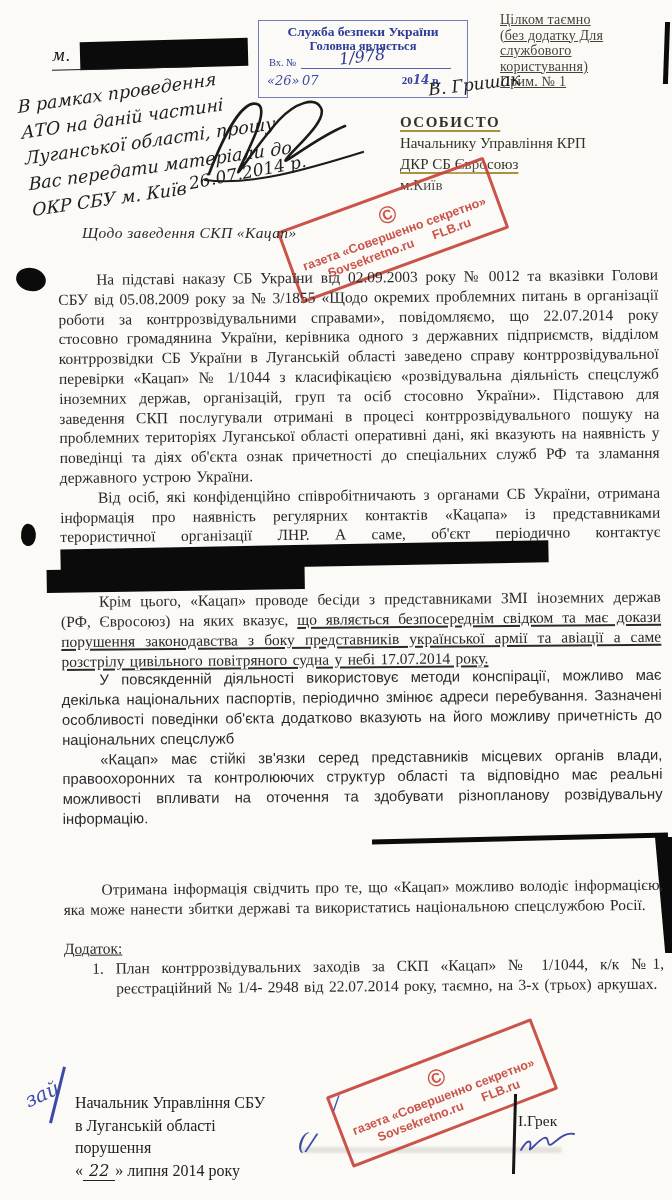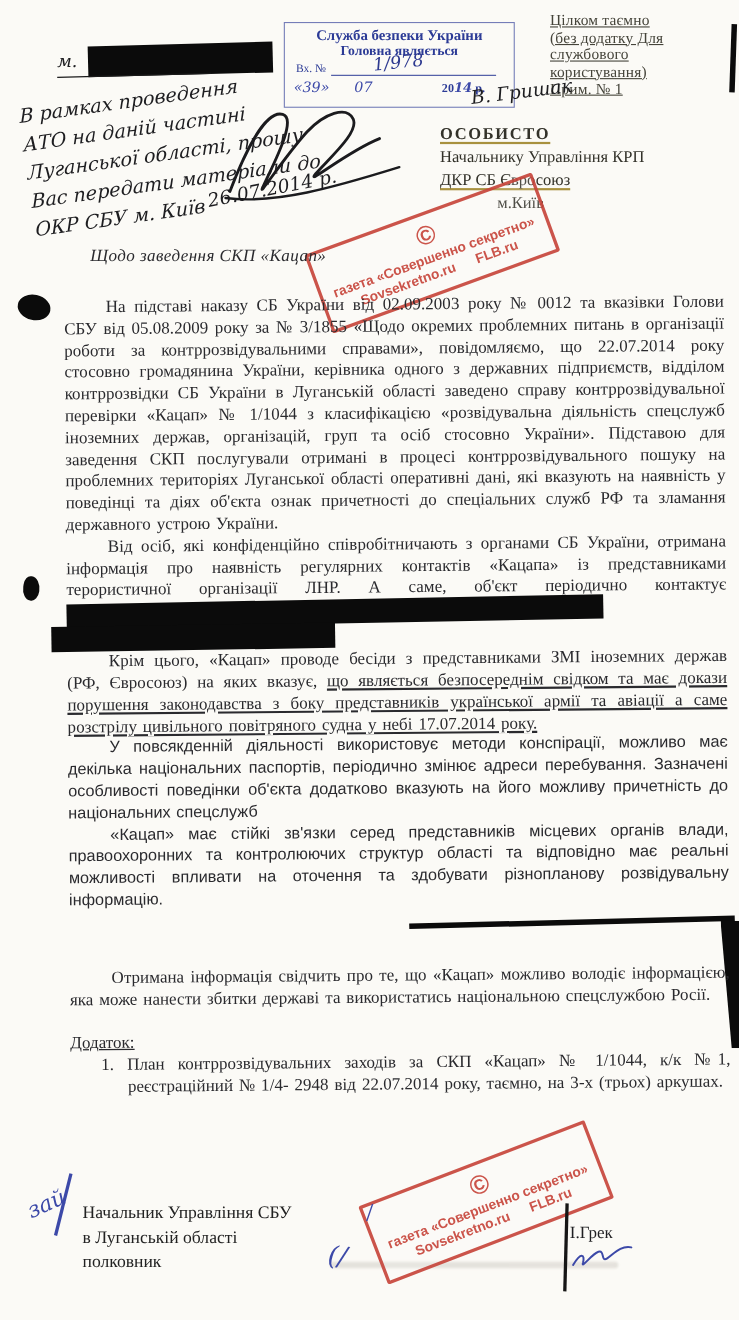--- a/index.html
+++ b/index.html
@@ -22,21 +22,21 @@
     left:258px; top:20px; width:208px; height:76px;
     border:1.6px solid rgba(44,59,150,.65); color:#2c3b96;
     font-family:"Liberation Serif", serif; text-align:center;
   }
   .insp .l1{font-size:13.5px; font-weight:bold; margin-top:3px;}
   .insp .l2{font-size:12.5px; font-weight:bold; margin-top:-1px;}
   .insp .rx{font-size:10.5px; text-align:left; margin:3px 0 0 10px;}
   .insp .rxline{position:absolute; left:42px; top:47px; width:150px; border-bottom:1.2px solid rgba(44,59,150,.8);}
   .insp .rxval{position:absolute; left:80px; top:26px; font-size:16px; transform:rotate(-6deg); color:#2e3a90;}
   .insp .drow{position:absolute; left:8px; top:52px; width:192px; font-size:10.5px; text-align:left;}
-  .insp .dday{font-size:13px;} .insp .dmon{font-size:13px; margin-left:20px;}
+  .insp .dday{font-size:13px;} .insp .dmon{font-size:13px; margin-left:0;}
   .insp .dyy{position:absolute; right:18px; top:0; font-size:11px; font-weight:bold;}
   .insp .dy-hand{font-size:12px;}
 
   
   .resol{left:16px; top:94px; transform:rotate(-8deg); transform-origin:0 0;
          font-size:17.5px; line-height:26px; white-space:nowrap;}
   .resol .ln{transform:skewX(-6deg);}
   .res-date{left:188px; top:162px; transform:rotate(-11deg); font-size:17px;}
   .m-mark{left:52px; top:46px; font-size:16px;}
   .m-underline{left:52px; top:68px; width:140px; border-top:1.6px solid #1a1a1a; transform:rotate(-1.5deg);}
@@ -49,21 +49,21 @@
   .tr-bar{left:664px; top:22px; width:5px; height:62px; transform:rotate(2deg);}
   .mid-line{left:372px; top:836px; width:296px; height:5px; transform:rotate(-1.4deg);}
   .mid-wedge{left:655px; top:837px; width:17px; height:116px;
              clip-path:polygon(0 0,100% 0,100% 100%,60% 100%); background:#0b0b0b;}
   .smudge{left:300px; top:1147px; width:262px; height:6px; background:#d9d6cf; border-radius:3px; opacity:.65; filter:blur(1px);}
 
   
   .addr{left:400px; top:112px; width:230px; font-size:15px; line-height:21px; color:#33322a;}
   .addr .osob{letter-spacing:1.5px; font-weight:bold;}
   .u-gold{text-decoration:underline; text-decoration-color:#a8913f; text-decoration-thickness:1.5px; text-underline-offset:3px;}
-  .addr .city{margin-left:52px;}
+  .addr .city{}
   .gryshak{left:428px; top:74px; transform:rotate(-7deg); font-size:17px;}
 
   
   .press{
     width:214px; height:70px; border:3px solid #c7463c; border-radius:2px;
     color:#c7463c; display:flex; flex-direction:column; align-items:center; justify-content:center;
     font-family:"Liberation Sans", sans-serif; font-weight:bold; opacity:.92; background:rgba(255,255,255,.15);
   }
   .press .cc{font-size:24px; line-height:20px;}
   .press .t1{font-size:12.5px; margin-top:3px; white-space:nowrap;}
@@ -119,21 +119,21 @@
     <div>Прим. № 1</div>
   </div>
 
   <div class="abs insp">
     <div class="l1">Служба безпеки України</div>
     <div class="l2">Головна являється</div>
     <div class="rx">Вх. №</div>
     <div class="rxline"></div>
     <div class="rxval hw-blue">1/978</div>
     <div class="drow">
-      <span class="dday hw-blue">«39»</span>
+      <span class="dday hw-blue">«26»</span>
       <span class="dmon hw-blue">07</span>
       <span class="dyy">
         <span>20</span><span class="dy-hand hw-blue">14</span>
         <span>р.</span>
       </span>
     </div>
   </div>
 
   <div class="abs hw resol">
     <div class="ln">В рамках проведення</div>
@@ -183,21 +183,25 @@
     <p class="sans">У повсякденній діяльності використовує методи конспірації, можливо має декілька національних паспортів, періодично змінює адреси перебування. Зазначені особливості поведінки об'єкта додатково вказують на його можливу причетність до національних спецслужб</p>
     <p class="sans">«Кацап» має стійкі зв'язки серед представників місцевих органів влади, правоохоронних та контролюючих структур області та відповідно має реальні можливості впливати на оточення та здобувати різнопланову розвідувальну інформацію.</p>
     <p class="gap-big">Отримана інформація свідчить про те, що «Кацап» можливо володіє інформацією, яка може нанести збитки державі та використатись національною спецслужбою Росії.</p>
     <p class="gap-med attach-head">Додаток:</p>
     <p class="attach-item"><span>1.</span> <span>План контррозвідувальних заходів за СКП «Кацап» № 1/1044, к/к №1, реєстраційний № 1/4- 2948 від 22.07.2014 року, таємно, на 3-х (трьох) аркушах.</span></p>
   </div>
 
   <div class="abs sigblock">
     <div>Начальник Управління СБУ</div>
     <div>в Луганській області</div>
-    <div>полковник</div>
+    <div>порушення</div>
+    <div>
+      <span>«</span><span class="hw hand-day">22</span><span>»</span>
+      <span>липня 2014 року</span>
+    </div>
   </div>
 
   <div class="abs blackbar signer-line"></div>
   <div class="abs signer">І.Грек</div>
   <svg class="abs" style="left:518px; top:1128px;" width="62" height="28" viewBox="0 0 62 28">
     <path d="M3,22 C10,10 14,12 12,20 C10,26 20,12 26,10 C32,8 28,20 34,16 C40,12 46,4 56,6" fill="none" stroke="#3c49a8" stroke-width="1.8" stroke-linecap="round"></path>
   </svg>
 
   <div class="abs hw-blue zay">зай</div>
   <div class="abs zay-slash"></div>

